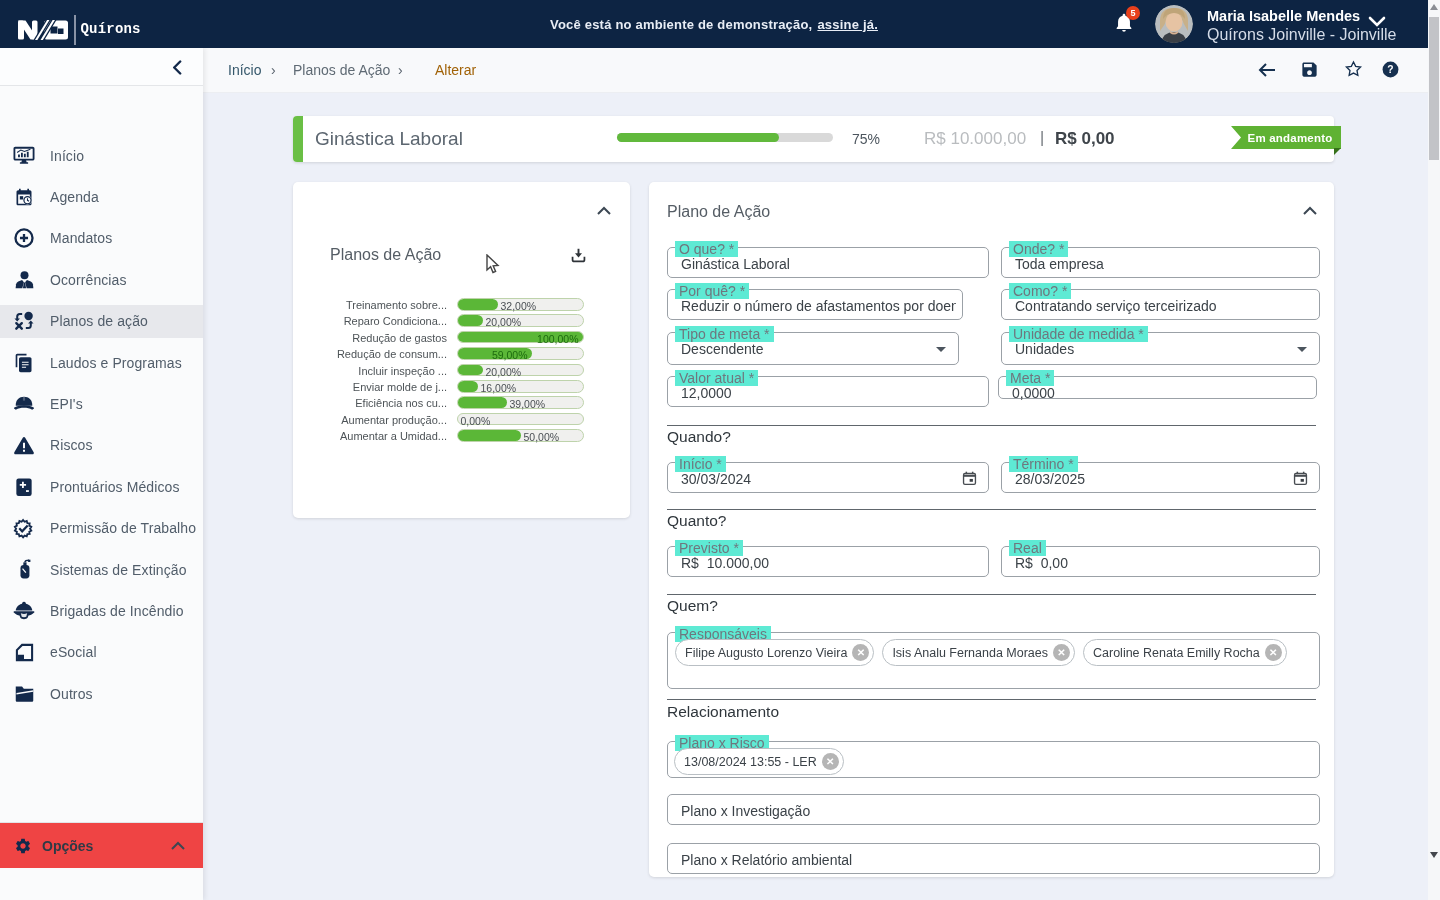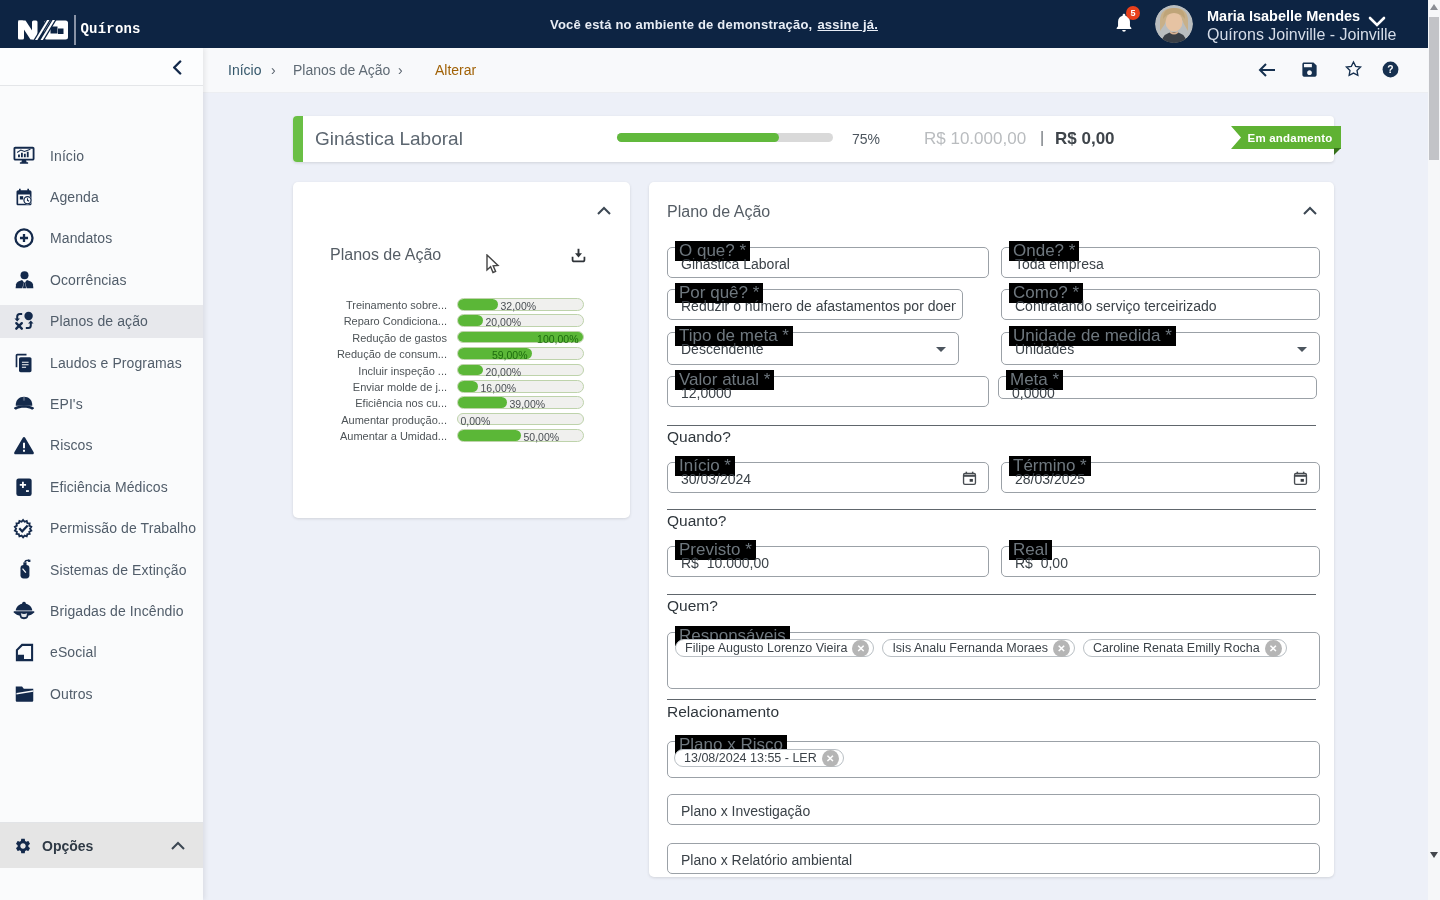--- a/index.html
+++ b/index.html
@@ -30,21 +30,21 @@
 #sidebar { position:absolute; left:0; top:48px; width:203px; height:852px; background:#fafbfc; box-shadow:2px 0 5px rgba(0,0,0,0.08); z-index:20; }
 #sidetop { position:absolute; top:0; left:0; right:0; height:38px; border-bottom:1px solid #e4e6e9; background:#fcfdfe; }
 #collapse { position:absolute; right:21px; top:12px; }
 #favrow { position:absolute; top:39px; left:0; right:0; height:40px; background:#f5f6f8; display:flex; align-items:center; }
 #favrow .txt { font-size:14px; font-weight:bold; color:#2f3a46; margin-left:10px; }
 .menu-item { position:absolute; left:0; width:203px; height:41px; display:flex; align-items:center; }
 .menu-item .ic { width:22px; margin-left:13px; display:flex; justify-content:center; }
 .menu-item .txt { margin-left:15px; font-size:14px; color:#515d6a; letter-spacing:0.1px; white-space:nowrap; }
 .menu-item.sel::before { content:""; position:absolute; left:0; right:0; top:4px; bottom:4px; background:#e7e8ec; }
 .menu-item.sel .ic,.menu-item.sel .txt { position:relative; }
-#opcoes { position:absolute; top:774px; left:0; right:0; height:46px; background:#e5e5e5; border-top:1px solid #e2e4e7; display:flex; align-items:center; }
+#opcoes { position:absolute; top:774px; left:0; right:0; height:46px; background:#ef4444; border-top:1px solid #e2e4e7; display:flex; align-items:center; }
 #opcoes .txt { font-size:14px; font-weight:bold; color:#2f3a46; margin-left:10px; }
 
 
 #bcbar { position:absolute; left:203px; top:48px; width:1225px; height:45px; background:#f8f9fb; border-bottom:1px solid #eceef2; z-index:10; }
 .bc { position:absolute; top:14px; font-size:14px; }
 #maincontent { position:absolute; left:203px; top:93px; width:1225px; height:807px; background:#edf0f8; }
 
 
 #headcard { position:absolute; left:90px; top:23px; width:1041px; height:46px; background:#fff; border-radius:4px; box-shadow:0 1px 3px rgba(0,0,0,0.12); }
 #headstripe { position:absolute; left:0; top:0; width:10px; height:46px; background:#6abf45; border-radius:4px 0 0 4px; }
@@ -68,26 +68,26 @@
 .btrack { position:absolute; left:163.5px; top:1px; width:127px; height:12.5px; background:#f0f0ee; border:1px solid #bed3ab; border-radius:7px; }
 .bfill { position:absolute; left:0; top:0; height:10.5px; background:#5bb737; border-radius:6px; }
 .bpct { position:absolute; top:1px; font-size:10.5px; color:#4a4f54; white-space:nowrap; }
 .bpct.in { color:#1d6b0f; }
 
 
 #formcard { position:absolute; left:446px; top:89px; width:685px; height:695px; background:#fff; border-radius:5px; box-shadow:0 1px 3px rgba(0,0,0,0.12); }
 #formtitle { position:absolute; left:18px; top:21px; font-size:16px; color:#555d65; }
 #formchev { position:absolute; right:17px; top:24px; }
 .field { position:absolute; border:1px solid #9ba1a7; border-radius:5px; background:#fff; }
-.field .flabel { position:absolute; left:7px; top:-7px; background:#000000; padding:0 4px; font-size:17px; color:#6e777e; white-space:nowrap; }
+.field .flabel { position:absolute; left:7px; top:-7px; background:#5eead4; padding:0 4px; font-size:14px; color:#6e777e; white-space:nowrap; }
 .field .fval { position:absolute; left:13px; right:6px; top:8px; font-size:14px; color:#3b4248; white-space:nowrap; overflow:hidden; }
 .field .dd { position:absolute; right:12px; top:14px; width:0; height:0; border-left:5px solid transparent; border-right:5px solid transparent; border-top:5.5px solid #4c555e; }
 .sechead { position:absolute; left:18px; font-size:15.5px; color:#2f363c; }
 .secline { position:absolute; left:18px; width:649px; border-top:1px solid #60666c; }
-.chip { height:18px; border:1px solid #b9bfc4; border-radius:14px; display:inline-flex; align-items:center; padding:0 4px 0 9px; font-size:12.5px; color:#3b4248; background:#fff; white-space:nowrap; }
+.chip { height:27px; border:1px solid #b9bfc4; border-radius:14px; display:inline-flex; align-items:center; padding:0 4px 0 9px; font-size:12.5px; color:#3b4248; background:#fff; white-space:nowrap; }
 .chip .x { width:17px; height:17px; border-radius:50%; background:#b5b5b5; color:#fff; font-size:10px; display:flex; align-items:center; justify-content:center; margin-left:5px; font-weight:bold; }
 .ph { color:#9aa0a6; }
 </style>
 </head>
 <body>
 
 <div id="topbar">
   <div id="logo">
     <svg width="52" height="20" viewBox="0 0 52 20" style="margin-top:1px">
       <rect x="0" y="0.5" width="6" height="19" rx="1.5" fill="#fff"></rect>
@@ -230,21 +230,21 @@
         <span class="txt">Riscos</span>
       </div>
       <div class="menu-item" style="top:418.2px">
         <span class="ic">
           <svg width="18" height="20" viewBox="0 0 20 22">
             <rect x="1.5" y="1.5" width="17" height="19.5" rx="2.5" fill="#13294b"></rect>
             <path d="M8.8 5.2v7M5.3 8.7h7" stroke="#fafbfc" stroke-width="2"></path>
             <path d="M12.2 15.5h3.2" stroke="#fafbfc" stroke-width="2"></path>
           </svg>
         </span>
-        <span class="txt">Eficiência Médicos</span>
+        <span class="txt">Prontuários Médicos</span>
       </div>
       <div class="menu-item" style="top:459.59999999999997px">
         <span class="ic">
           <svg width="22" height="21" viewBox="0 0 24 23">
             <path fill="none" stroke="#13294b" stroke-width="2" d="M11 2.2 l1.6 1.9 2.4-.8 .7 2.4 2.5.2 -.4 2.5 2.2 1.2 -1.4 2.1 1.4 2.1 -2.2 1.2 .4 2.5 -2.5.2 -.7 2.4 -2.4-.8 -1.6 1.9 -1.6-1.9 -2.4.8 -.7-2.4 -2.5-.2 .4-2.5 -2.2-1.2 1.4-2.1 -1.4-2.1 2.2-1.2 -.4-2.5 2.5-.2 .7-2.4 2.4.8z"></path>
             <path d="M6.8 11.2l3.2 3.4 6-6.4" stroke="#13294b" stroke-width="2.4" fill="none"></path>
           </svg>
         </span>
         <span class="txt">Permissão de Trabalho</span>
       </div>

